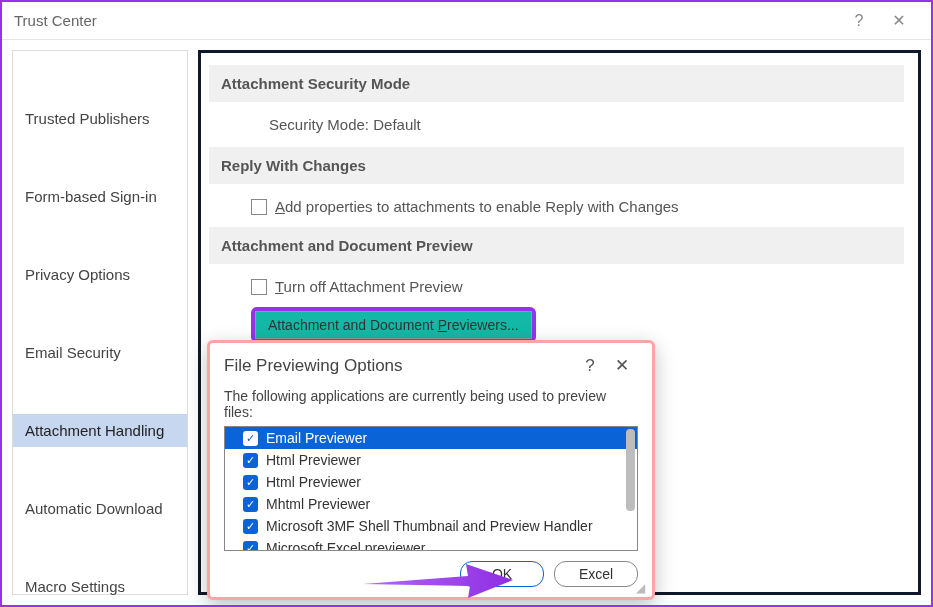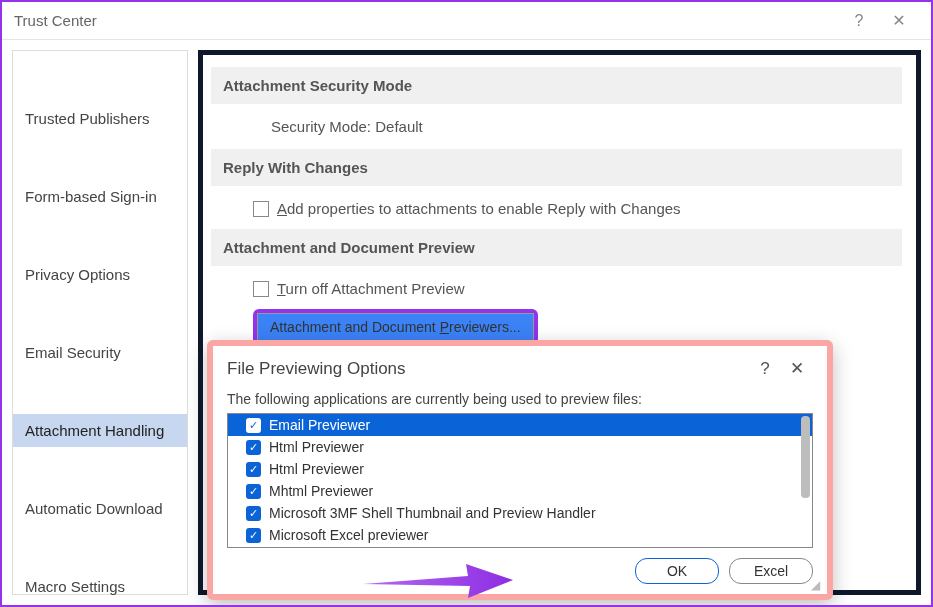--- a/index.html
+++ b/index.html
@@ -44,21 +44,21 @@
     cursor: pointer;
     white-space: nowrap;
     margin-top: 45px;
   }
   .sidebar-item.selected {
     background: #c8d7f0;
     color: #222;
   }
   .main {
     flex: 1;
-    border: 5px solid #0f172a;
+    border: 3px solid #0f172a;
     padding: 12px 14px 12px 8px;
     overflow: hidden;
   }
   .section-header {
     background: #f0f0f0;
     padding: 10px 12px;
     font-weight: 600;
     font-size: 15px;
     color: #555;
     margin-bottom: 10px;
@@ -82,33 +82,33 @@
   .mnemonic { text-decoration: underline; }
   .previewer-btn-wrap {
     margin-left: 42px;
     display: inline-block;
     border: 4px solid #9333ea;
     border-radius: 6px;
   }
   .previewer-btn {
     border: 1px solid #999;
     padding: 5px 12px;
-    background: #3b82f6;
+    background: #14b8a6;
     font-size: 14px;
     cursor: pointer;
   }
   
   .modal {
     position: absolute;
     left: 205px;
     top: 338px;
-    width: 626px;
+    width: 448px;
     height: 260px;
     background: #fff;
-    border: 6px solid #fca5a5;
+    border: 3px solid #fca5a5;
     box-shadow: 0 6px 20px rgba(0,0,0,0.25);
     border-radius: 6px;
     display: flex;
     flex-direction: column;
     padding: 12px 14px 10px 14px;
   }
   .modal-title {
     display: flex;
     align-items: center;
     font-size: 17px;

